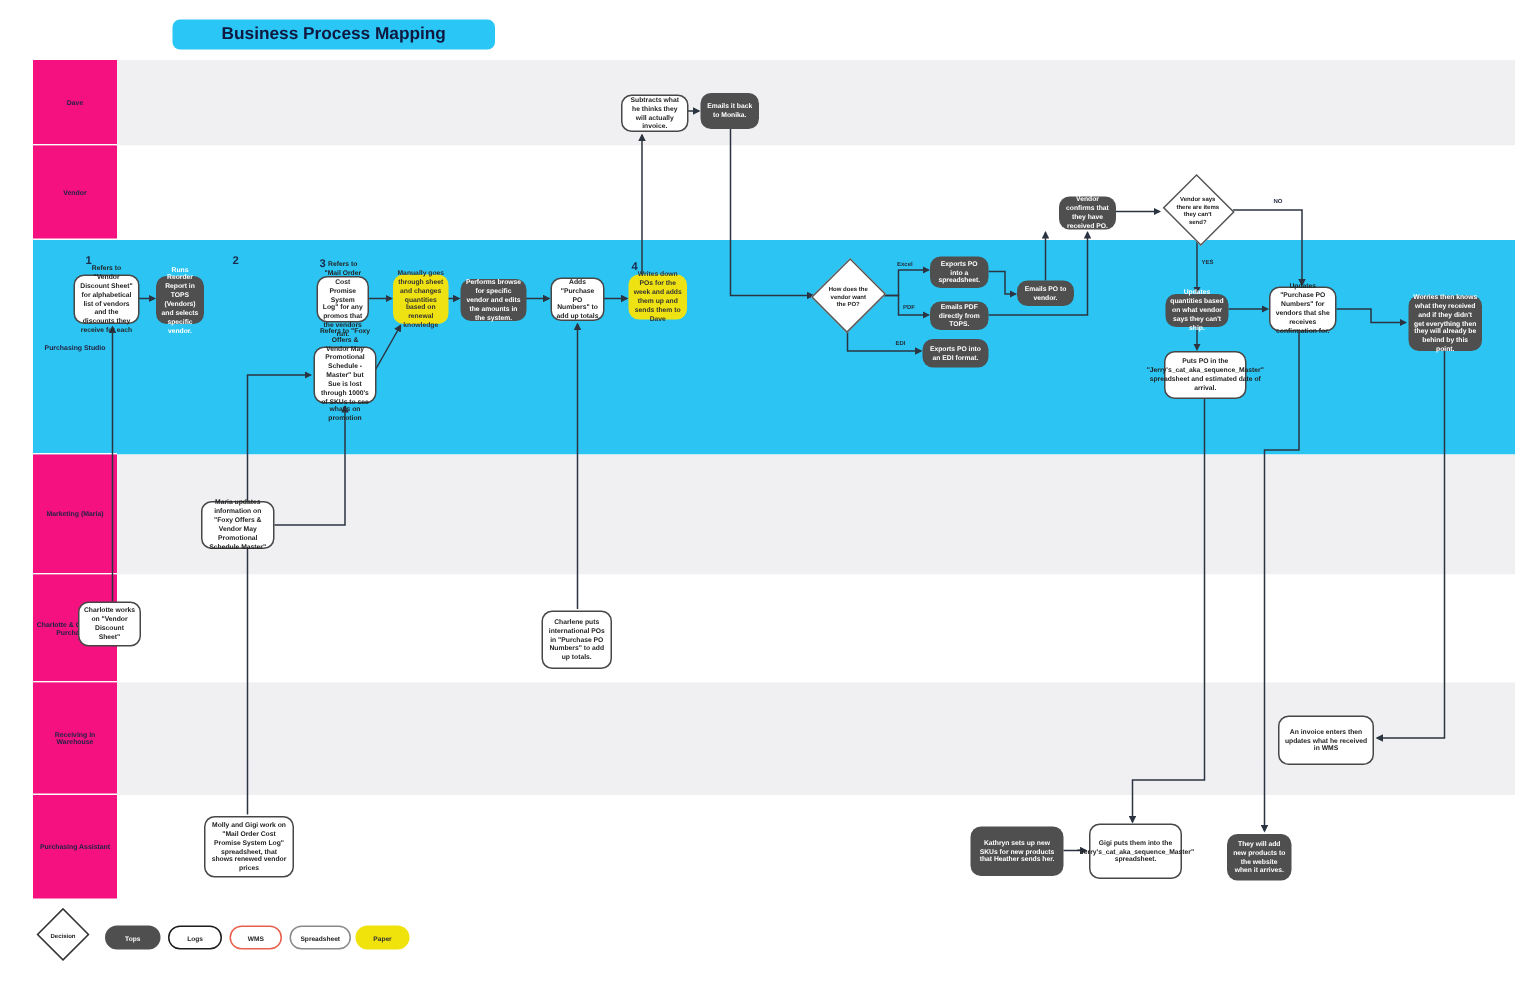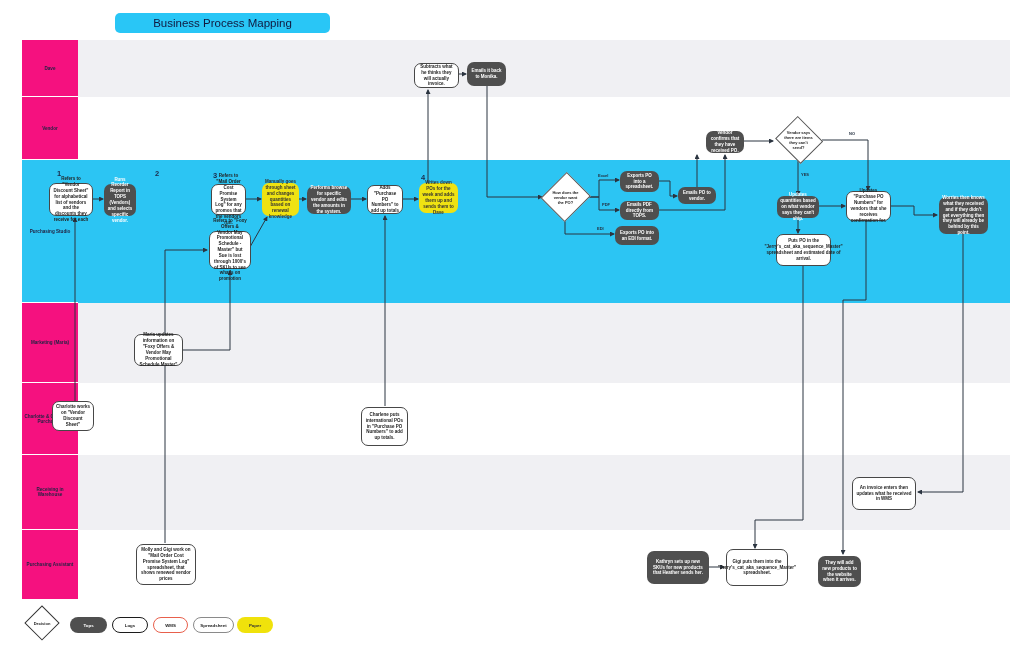--- a/index.html
+++ b/index.html
@@ -1,20 +1,20 @@
 <!DOCTYPE html>
 <html><head>
 <meta charset="utf-8">
 <style>
   html,body{margin:0;padding:0;background:#fff;}
   #canvas{position:relative;width:1024px;height:663px;background:#ffffff;overflow:hidden;
           font-family:"Liberation Sans",sans-serif;}
   .title-pill{position:absolute;left:115px;top:13px;width:215px;height:20px;background:#29c6f6;
           border-radius:5px;display:flex;align-items:center;justify-content:center;
-          font-size:11.5px;font-weight:normal;color:#10183f;}
+          font-size:11.5px;font-weight:bold;color:#10183f;}
   .lane-label{position:absolute;left:22px;width:56px;display:flex;align-items:center;justify-content:center;
           text-align:center;font-size:4.6px;font-weight:bold;color:#232344;padding:2px;box-sizing:border-box;
           border-bottom:1px solid #fff;}
   .lane-body{position:absolute;left:78px;width:932px;}
   .node{position:absolute;box-sizing:border-box;display:flex;align-items:center;justify-content:center;
           text-align:center;font-weight:600;line-height:1.3;padding:2px 3px;border-radius:7px;
           font-size:4.5px;}
   .node.dark{background:#4f4f4f;color:#ffffff;}
   .node.light{background:#ffffff;color:#222;border:1.2px solid #474747;}
   .node.paper{background:#efe212;color:#333;border:none;}

